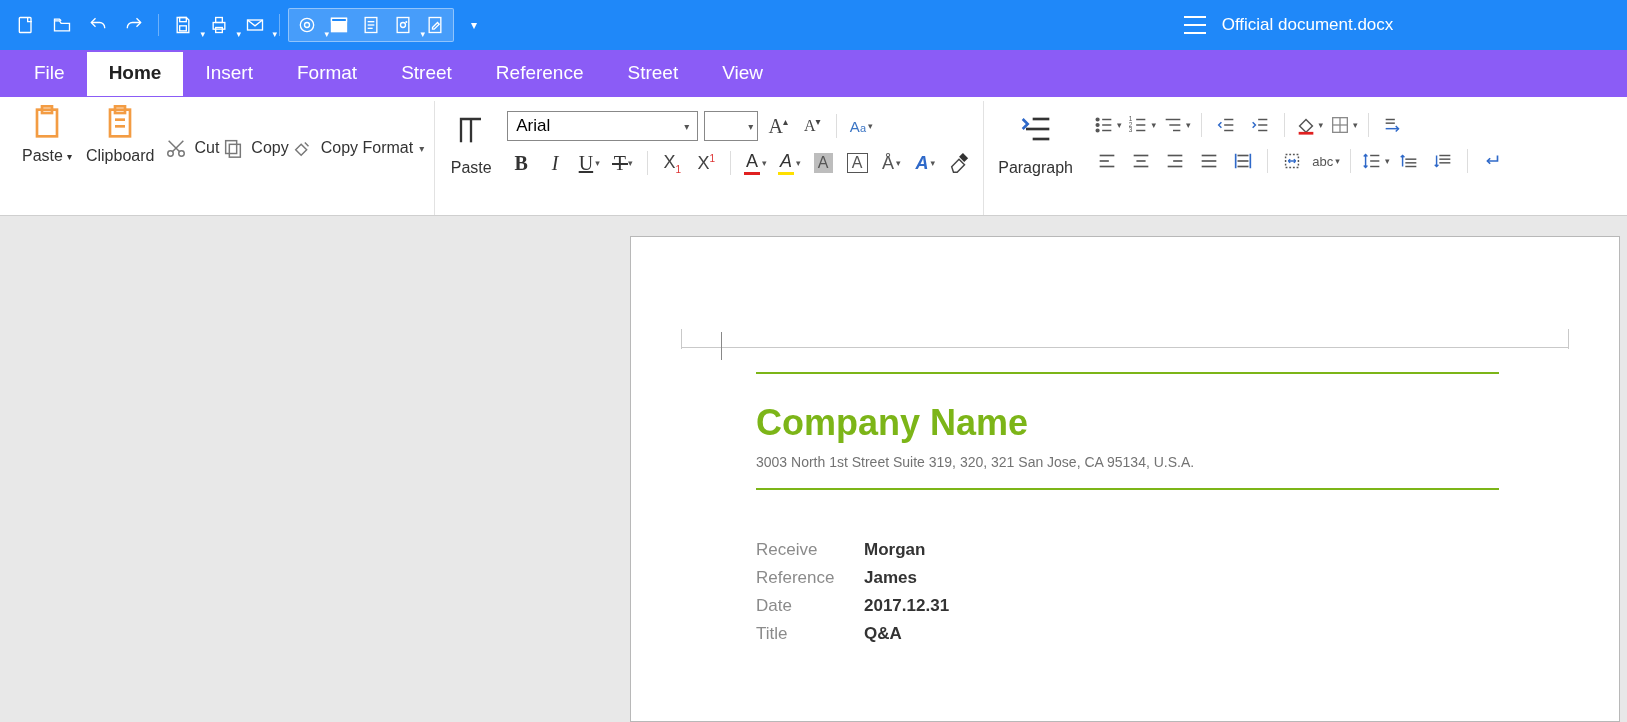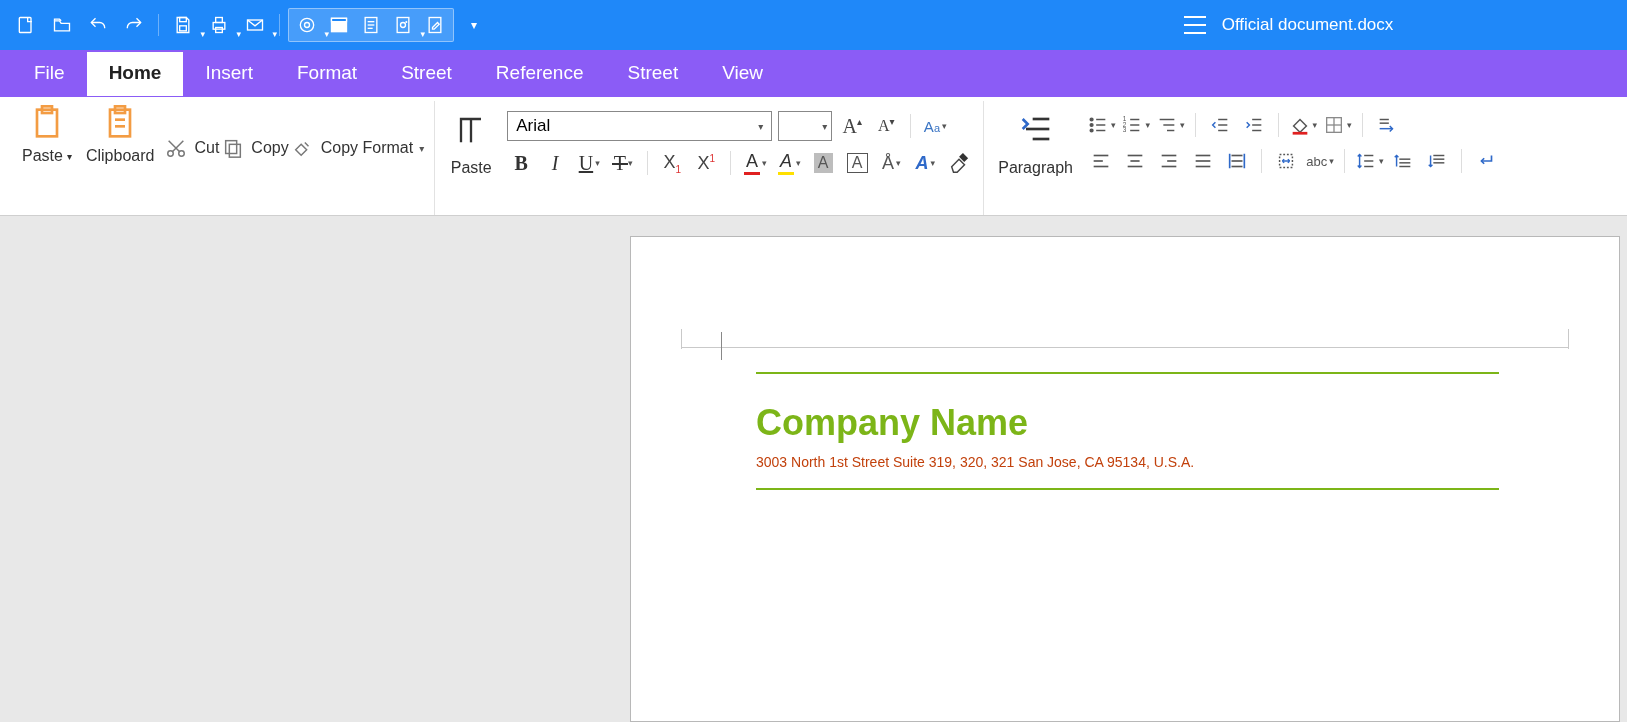--- a/index.html
+++ b/index.html
@@ -28,40 +28,40 @@
   .rgroup { display:flex; flex-direction:column; align-items:center; padding:0 10px; border-right:1px solid #e2e2e2; }
   .rgroup:last-child { border-right:none; }
   .rgroup .rows { flex:1; display:flex; flex-direction:column; justify-content:center; }
   .rgroup .label-slot { height:22px; font-size:15px; color:#333; }
   .big-btn { display:flex; flex-direction:column; align-items:center; gap:4px; cursor:pointer; padding:2px 4px; }
   .big-btn .ico { width:44px; height:40px; }
   .big-btn .cap { font-size:16px; color:#333; display:flex; align-items:center; gap:4px;}
   .small-row { display:flex; align-items:center; gap:6px; font-size:16px; color:#333; padding:2px 0; cursor:pointer; }
   .small-row .ico { width:24px; height:22px; }
   .ribbon-controls-row { display:flex; align-items:center; gap:6px; }
-  .font-name { width:265px; height:30px; border:1px solid #888; font-size:17px; padding:2px 8px; display:flex; align-items:center; justify-content:space-between; cursor:pointer; }
+  .font-name { width:191px; height:30px; border:1px solid #888; font-size:17px; padding:2px 8px; display:flex; align-items:center; justify-content:space-between; cursor:pointer; }
   .font-size { width:54px; height:30px; border:1px solid #888; display:flex; align-items:center; justify-content:flex-end; padding:0 4px; cursor:pointer; }
   .ico-btn { min-width:28px; height:28px; display:flex; align-items:center; justify-content:center; cursor:pointer; position:relative; }
   .ico-btn.drop::after { content:"▾"; font-size:9px; color:#555; margin-left:2px; }
   .ico-btn svg { width:22px; height:22px; }
   .row-sep { width:1px; height:24px; background:#ddd; margin:0 4px; }
   .rows-stack { display:flex; flex-direction:column; gap:8px; padding-top:4px; }
 
   
   .canvas { position:relative; background:#e8e8e8; height:368px; }
   .page { position:absolute; left:630px; top:20px; width:990px; height:486px; background:#fff; border:1px solid #b8b8b8; }
   .ruler-top { position:absolute; left:50px; top:110px; right:50px; height:1px; background:#c9c9c9; }
   .ruler-top::before, .ruler-top::after { content:""; position:absolute; width:1px; height:20px; background:#c9c9c9; top:-18px; }
   .ruler-top::before { left:0; }
   .ruler-top::after { right:0; }
   .cursor-tick { position:absolute; left:90px; top:95px; width:1px; height:28px; background:#888; }
   .green-line { height:2px; background:#7cb518; }
   .doc-inner { position:absolute; left:125px; right:120px; top:135px; }
   .company-title { color:#7cb518; font-size:36px; font-weight:700; font-family: Arial, sans-serif; }
-  .company-addr, .company-tel { color:#c2410c; font-size:14px; margin-top:10px; }
+  .company-addr, .company-tel { color:#737373; font-size:14px; margin-top:10px; }
   .company-tel { margin-top:6px; }
   .green-line.second { margin-top:18px; }
   .meta-block { margin-top:46px; font-size:17px; }
   .meta-row { display:flex; gap:18px; padding:4px 0; }
   .meta-row .k { color:#8b8b8b; min-width:90px; }
   .meta-row .v { color:#333; font-weight:600; }
 
   
   .orange-stroke { stroke:#f39c43; }
   .grey-stroke   { stroke:#787878; }
@@ -313,21 +313,21 @@
                 <rect x="13" y="3" width="8" height="6" fill="#333" stroke="none" transform="rotate(45 17 6)"></rect>
               </svg>
             </div>
         </div>
       </div>
     </div>
     <div class="label-slot"></div>
   </div>
 
   <div class="rgroup" style="border-right:none;">
-    <div class="rows" style="flex-direction:row; gap:10px; align-items:flex-start; padding-top:6px;">
+    <div class="rows" style="flex-direction:row; gap:16px; align-items:flex-start; padding-top:6px;">
       <div class="big-btn" style="gap:10px;">
         <svg class="ico" viewBox="0 0 24 24" fill="none" stroke="#333" stroke-width="1.6">
             <line x1="10" y1="6" x2="20" y2="6"></line>
             <line x1="6" y1="12" x2="20" y2="12"></line>
             <line x1="10" y1="18" x2="20" y2="18"></line>
             <path d="M4 6l3 3-3 3" stroke="#2f69c9"></path>
           </svg>
         <div class="cap">
             <span>Paragraph</span>
           </div>
@@ -497,15 +497,33 @@
     <div class="ruler-top"></div>
     <div class="cursor-tick"></div>
 
     <div class="doc-inner">
       <div class="green-line"></div>
       <div style="height:28px;"></div>
       <div class="company-title">Company Name</div>
       <div class="company-addr">3003 North 1st Street Suite 319, 320, 321 San Jose, CA 95134, U.S.A.</div>
       <div class="green-line second"></div>
 
+      <div class="meta-block">
+        <div class="meta-row">
+            <span class="k">Receive</span>
+            <span class="v">Morgan</span>
+          </div>
+        <div class="meta-row">
+            <span class="k">Reference</span>
+            <span class="v">James</span>
+          </div>
+        <div class="meta-row">
+            <span class="k">Date</span>
+            <span class="v">2017.12.31</span>
+          </div>
+        <div class="meta-row">
+            <span class="k">Title</span>
+            <span class="v">Q&amp;A</span>
+          </div>
+      </div>
     </div>
   </div>
 </div>
 
 </body></html>

